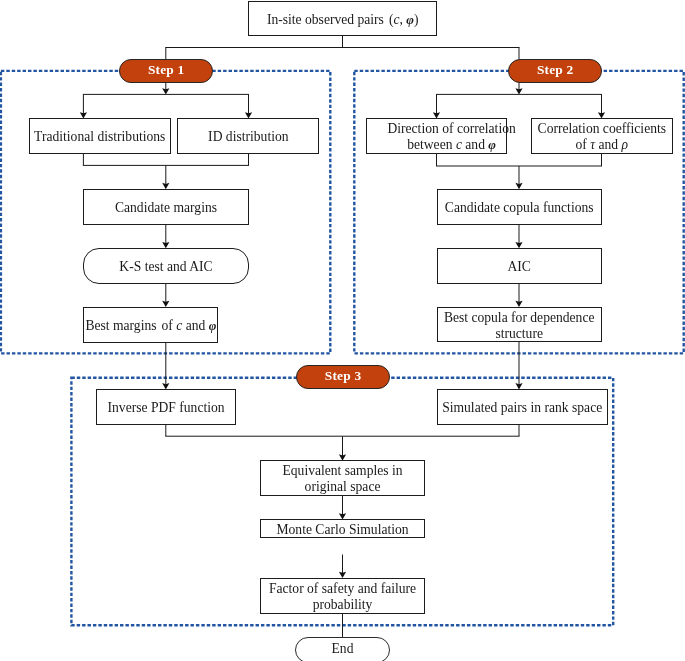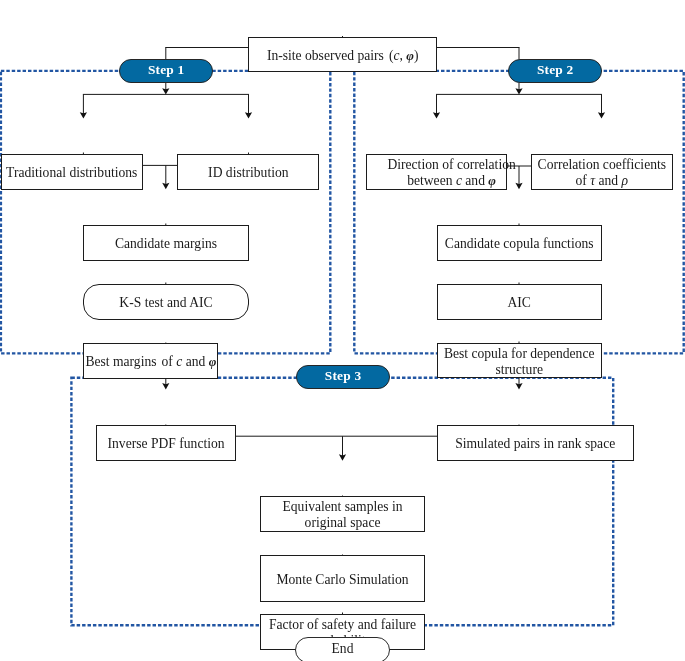--- a/index.html
+++ b/index.html
@@ -1,27 +1,27 @@
 <!DOCTYPE html>
 <html><head>
 <meta charset="utf-8">
 <title>Flowchart</title>
 <style>
   html,body{margin:0;padding:0;background:#ffffff;}
   #canvas{position:relative;width:685px;height:661px;background:#fff;overflow:hidden;
     font-family:"Liberation Serif","DejaVu Serif",serif;
     -webkit-font-smoothing:antialiased;}
   .box{position:absolute;box-sizing:border-box;border:1px solid #1c1c1c;background:#fff;
-    display:flex;align-items:center;justify-content:center;text-align:center;line-height:16.1px;margin-top:36px;}
+    display:flex;align-items:center;justify-content:center;text-align:center;line-height:16.1px;}
   .tx{font-size:13.6px;line-height:16.1px;color:#1a1a1a;display:block;white-space:nowrap;position:relative;top:1.1px;}
   .gap{display:inline-block;width:5px;}
   i{font-style:italic;}
   i.gk{font-style:italic;font-weight:normal;}
   i.ph{font-style:italic;font-weight:bold;font-size:0.96em;}
-  .pill{position:absolute;box-sizing:border-box;border:1.3px solid #262626;background:#0369a1;
+  .pill{position:absolute;box-sizing:border-box;border:1.3px solid #262626;background:#c2410c;
     border-radius:999px;display:flex;align-items:center;justify-content:center;
     color:#fff;font-weight:bold;font-size:13.4px;letter-spacing:.2px;}
   .endpill{position:absolute;box-sizing:border-box;border:1px solid #2b2b2b;background:#fff;
     border-radius:999px;display:flex;align-items:center;justify-content:center;
     color:#1a1a1a;font-size:13.6px;}
   .endpill span{position:relative;top:-1.1px;}
   .pill span{position:relative;top:-0.8px;}
   svg.regions{position:absolute;left:0;top:0;width:685px;height:661px;overflow:visible;}
   svg.lines{position:absolute;left:0;top:0;width:685px;height:661px;overflow:visible;}
 </style>
@@ -107,21 +107,21 @@
   <div class="pill" style="left:118.9px;top:59.2px;width:94.6px;height:24.2px;">
       <span>Step 1</span>
     </div>
   <div class="pill" style="left:471.9px;top:59.2px;width:94.6px;height:24.2px;margin-left:36px;">
       <span>Step 2</span>
     </div>
   <div class="pill" style="left:295.8px;top:365.2px;width:94.6px;height:24.2px;">
       <span>Step 3</span>
     </div>
 
-  <div class="box" style="left:1px;top:118.3px;width:141.5px;height:35.80px;">
+  <div class="box" style="left:29px;top:118.3px;width:141.5px;height:35.80px;">
       <span class="tx">Traditional distributions</span>
     </div>
   <div class="box" style="left:177.4px;top:118.3px;width:141.9px;height:35.80px;">
       <span class="tx">ID distribution</span>
     </div>
   <div class="box" style="left:83.4px;top:188.8px;width:165.2px;height:35.80px;">
       <span class="tx">Candidate margins</span>
     </div>
   <div class="box" style="left:83.4px;top:248px;width:165.2px;height:35.80px;border-radius:16px;">
       <span class="tx">K-S test and AIC</span>
@@ -142,27 +142,27 @@
   <div class="box" style="left:436.6px;top:248px;width:165.2px;height:35.80px;">
       <span class="tx">AIC</span>
     </div>
   <div class="box" style="left:436.6px;top:306.7px;width:165.2px;height:35.80px;justify-content:center;">
     <span class="tx"><span>Best copula for dependence</span><br><span>structure</span></span>
   </div>
 
   <div class="box" style="left:95.6px;top:389px;width:140.9px;height:36.00px;">
       <span class="tx">Inverse PDF function</span>
     </div>
-  <div class="box" style="left:436.7px;top:389.2px;width:197px;height:35.80px;">
+  <div class="box" style="left:436.7px;top:389.2px;width:171px;height:35.80px;">
       <span class="tx">Simulated pairs in rank space</span>
     </div>
   <div class="box" style="left:260.1px;top:460.3px;width:164.9px;height:35.70px;">
     <span class="tx"><span>Equivalent samples in</span><br><span>original space</span></span>
   </div>
-  <div class="box" style="left:260.1px;top:519.2px;width:164.9px;height:47px;">
+  <div class="box" style="left:260.1px;top:519.2px;width:164.9px;height:19px;">
       <span class="tx">Monte Carlo Simulation</span>
     </div>
   <div class="box" style="left:260.1px;top:577.7px;width:164.9px;height:36.00px;">
     <span class="tx"><span>Factor of safety and failure</span><br><span>probability</span></span>
   </div>
 
   <div class="endpill" style="left:295px;top:637px;width:95px;height:26px;">
       <span>End</span>
     </div>
 

